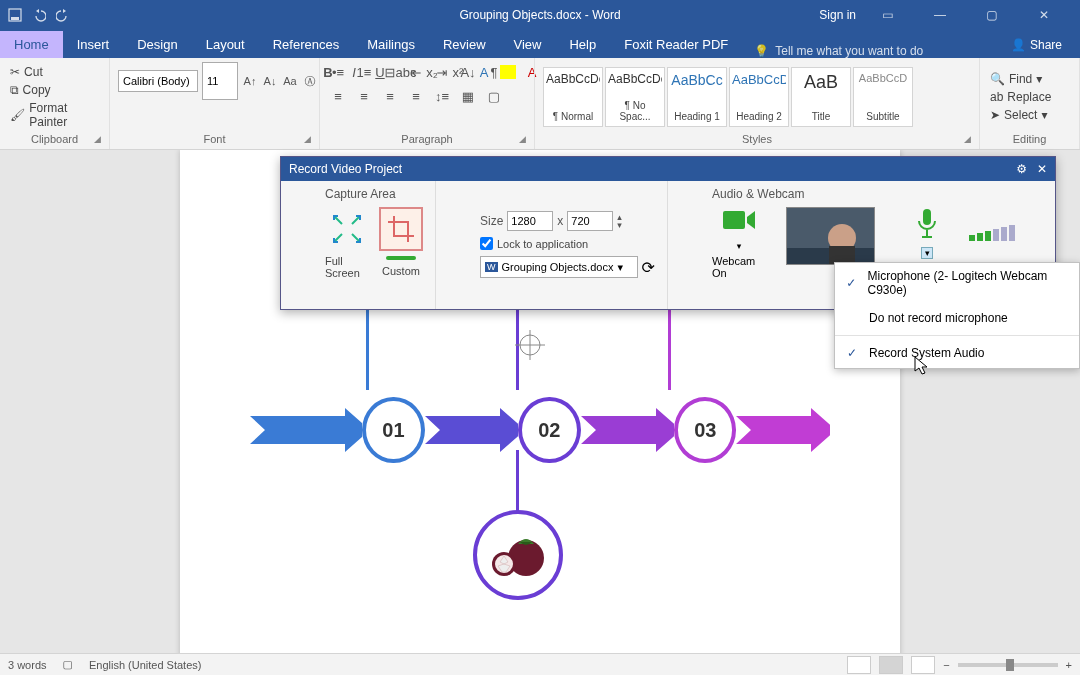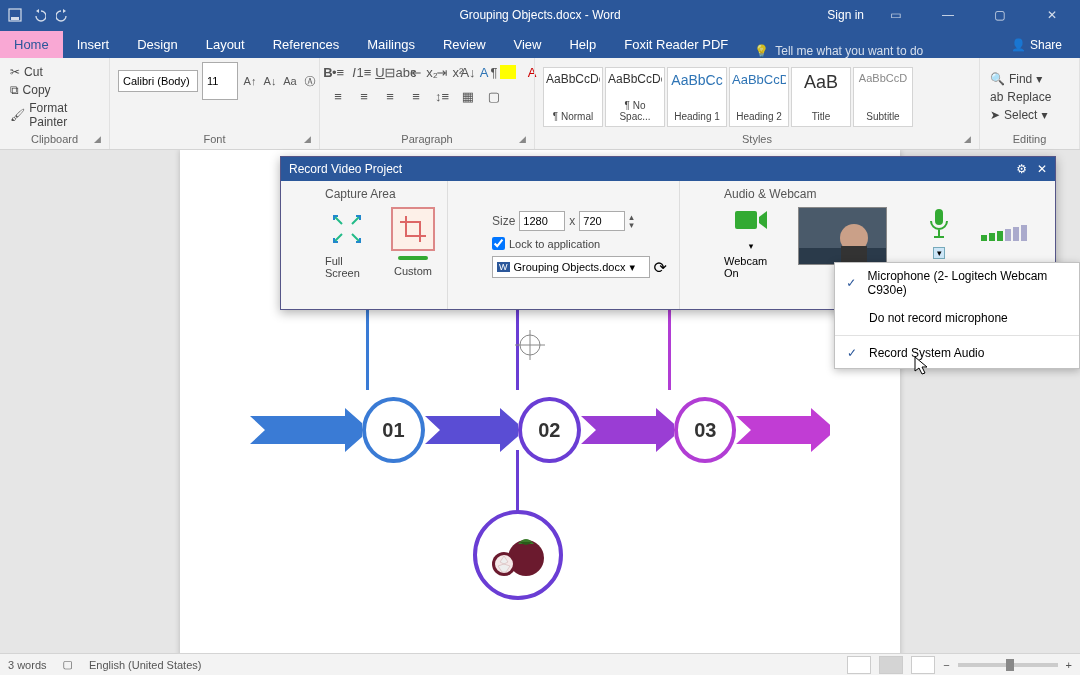--- a/index.html
+++ b/index.html
@@ -2,28 +2,28 @@
 <html><head>
 <meta charset="utf-8">
 <style>
 * { margin: 0; padding: 0; box-sizing: border-box; font-family: "Segoe UI", sans-serif; }
 body { width: 1080px; height: 675px; overflow: hidden; background: #fff; position: relative; }
 
 
 .titlebar { height: 30px; background: #2b579a; color: #fff; display: flex; align-items: center; font-size: 12px; position: relative; }
 .titlebar-left { display: flex; gap: 10px; padding-left: 8px; align-items: center; }
 .titlebar-center { position: absolute; left: 50%; transform: translateX(-50%); }
-.titlebar-right { position: absolute; right: 0; display: flex; align-items: center; gap: 12px; padding-right: 8px; }
+.titlebar-right { position: absolute; right: 0; display: flex; align-items: center; gap: 12px; padding-right: 16px; }
 .win-btn { width: 40px; height: 30px; display: flex; align-items: center; justify-content: center; color: #fff; opacity: 0.8; }
 .tb-icon { width: 14px; height: 14px; display: inline-flex; align-items: center; justify-content: center; opacity: 0.8; }
 
 
 .ribbon-tabs { height: 28px; background: #2b579a; display: flex; align-items: flex-end; padding-left: 0; position: relative; color: #fff; font-size: 13px; }
 .ribbon-tab { padding: 6px 14px; cursor: pointer; }
-.ribbon-tab.active { background: #f9a8d4; color: #2b579a; margin-top: 36px; }
+.ribbon-tab.active { background: #c4b5fd; color: #2b579a; margin-top: 36px; }
 .tell-me { margin-left: 12px; display: flex; align-items: center; gap: 6px; opacity: 0.8; font-size: 12px; }
 .share { position: absolute; right: 10px; display: flex; align-items: center; gap: 4px; padding: 6px 8px; font-size: 12px; }
 
 
 .ribbon-body { height: 92px; background: #f3f3f3; border-bottom: 1px solid #d4d4d4; display: flex; }
 .ribbon-group { border-right: 1px solid #e1e1e1; padding: 4px 8px 2px; display: flex; flex-direction: column; justify-content: space-between; position: relative; }
 .group-label { text-align: center; font-size: 11px; color: #666; padding: 2px 0; }
 .group-content { flex: 1; display: flex; align-items: center; }
 .dialog-launcher { position: absolute; bottom: 3px; right: 3px; width: 12px; height: 12px; font-size: 9px; color: #888; }
 
@@ -74,21 +74,21 @@
 
 .anchor { position: absolute; top: 180px; left: 335px; width: 30px; height: 30px; }
 
 
 .dlg { position: absolute; top: 156px; left: 280px; width: 776px; background: #f5f5f5; border: 1px solid #558; box-shadow: 0 3px 10px rgba(0,0,0,0.3); z-index: 50; }
 .dlg-title { height: 24px; background: #2b579a; color: #fff; font-size: 12px; display: flex; align-items: center; justify-content: space-between; padding: 0 8px; }
 .dlg-title-right { display: flex; gap: 10px; }
 .dlg-body { display: flex; height: 128px; }
 .dlg-section { padding: 6px 12px; position: relative; margin-left: 32px; }
 .dlg-section-label { font-size: 12px; color: #555; margin-bottom: 6px; }
-.capture-btns { display: flex; gap: 22px; align-items: flex-start; margin-top: 4px; }
+.capture-btns { display: flex; gap: 10px; align-items: flex-start; margin-top: 4px; }
 .capture-btn { display: flex; flex-direction: column; align-items: center; gap: 4px; font-size: 11px; color: #444; }
 .capture-icon { width: 44px; height: 44px; display: flex; align-items: center; justify-content: center; }
 .size-row { display: flex; align-items: center; gap: 4px; font-size: 12px; color: #555; margin-bottom: 6px; }
 .size-input { width: 46px; height: 20px; border: 1px solid #ababab; font-size: 11px; padding: 1px 3px; }
 .lock-row { font-size: 11px; color: #444; display: flex; align-items: center; gap: 4px; margin-bottom: 6px; }
 .app-select { width: 160px; height: 22px; border: 1px solid #ababab; background: #fff; font-size: 11px; padding: 2px 4px; display: flex; align-items: center; gap: 4px; }
 .webcam-box { width: 100px; height: 58px; background: #333; border: 1px solid #888; overflow: hidden; }
 .rec-btn { width: 44px; height: 44px; border-radius: 50%; background: #e81123; color: #fff; display: flex; align-items: center; justify-content: center; font-size: 11px; font-weight: bold; }
 
 

